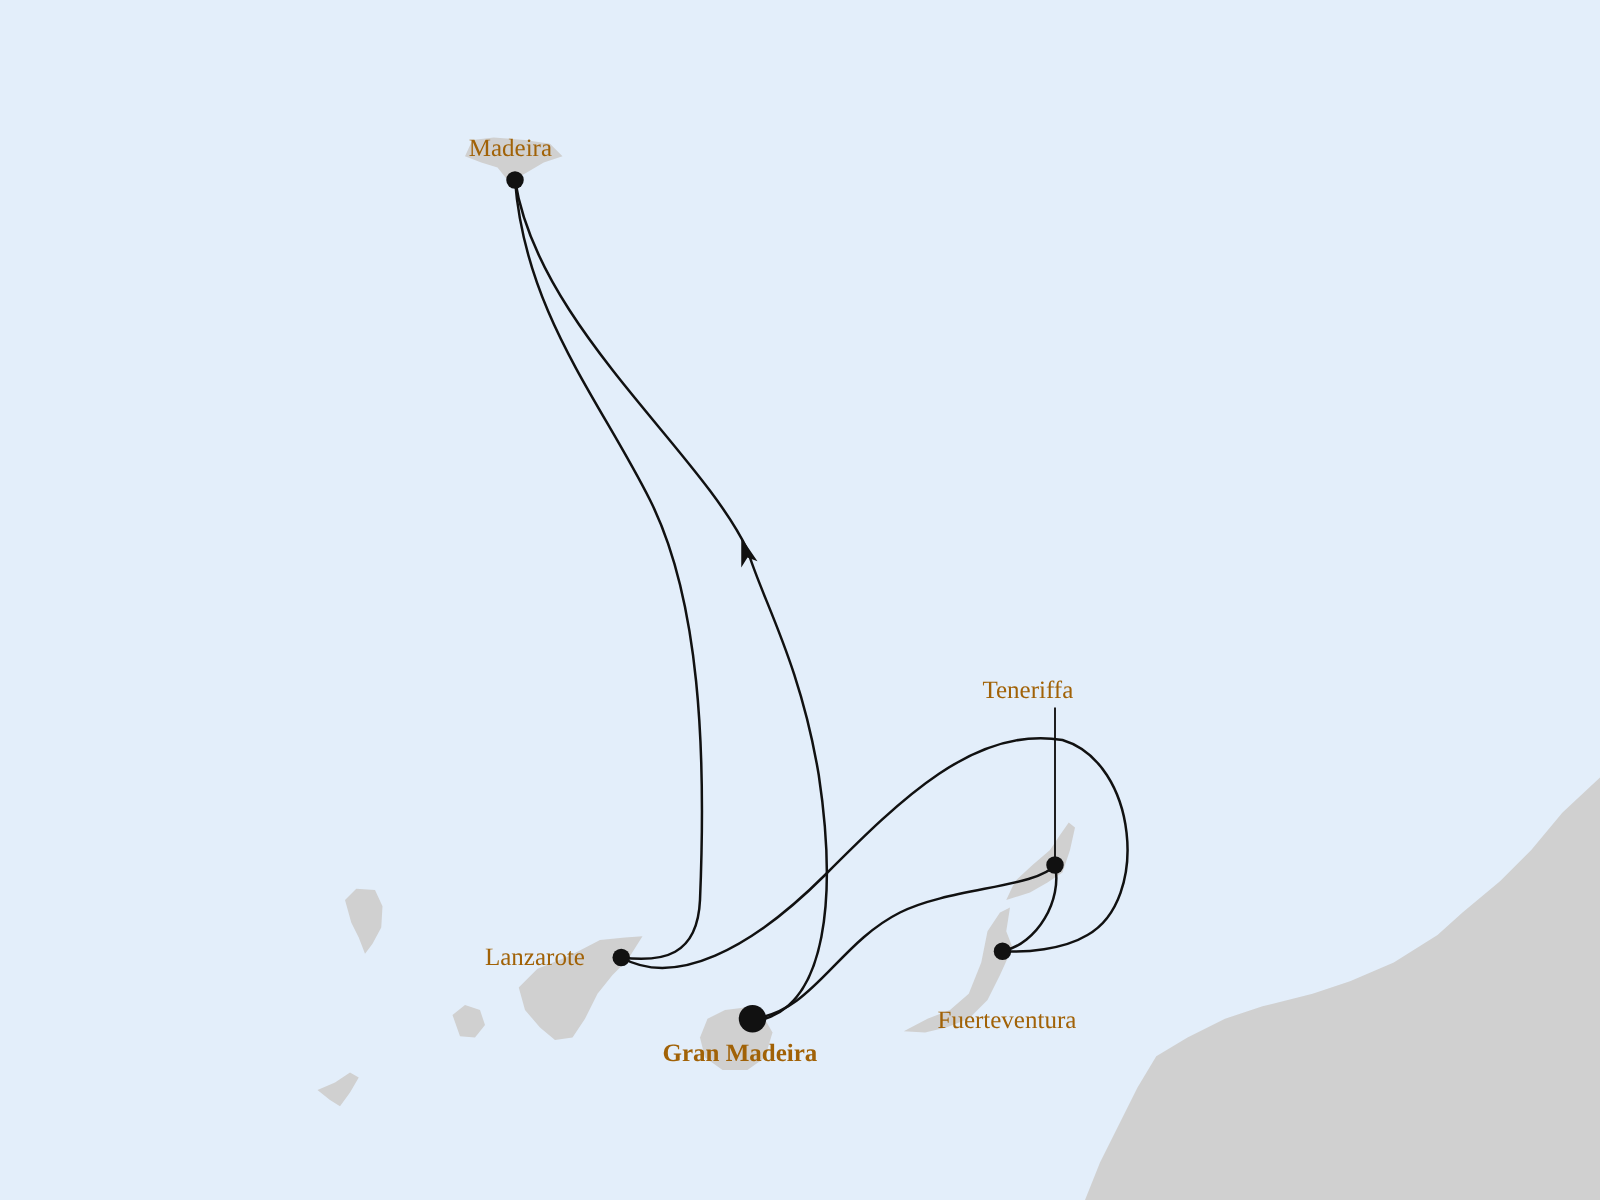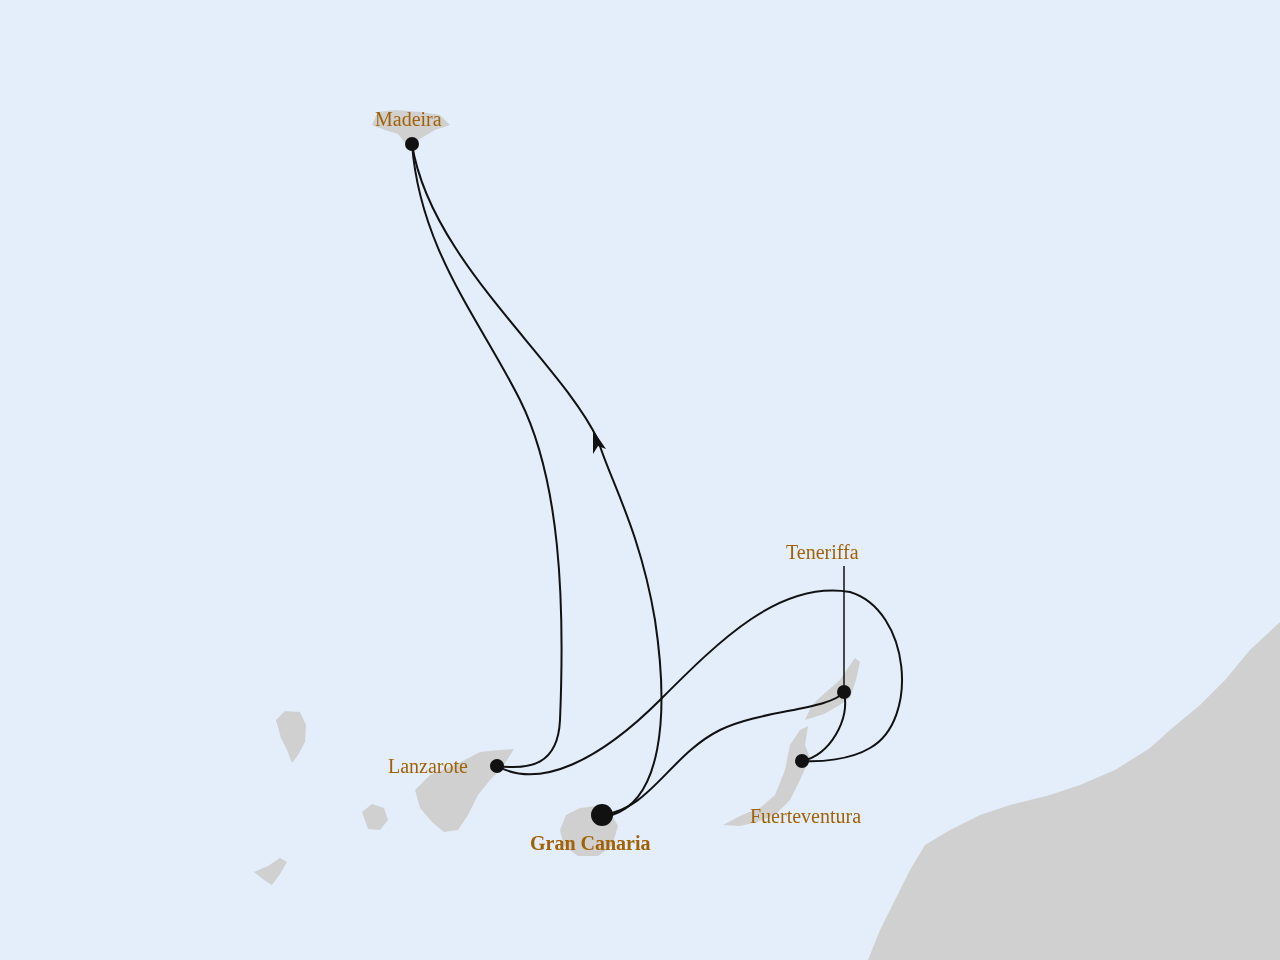--- a/index.html
+++ b/index.html
@@ -53,16 +53,16 @@
 
     <circle cx="412" cy="144" r="7" fill="#111"></circle>
     <circle cx="497" cy="766" r="7" fill="#111"></circle>
     <circle cx="602" cy="815" r="11" fill="#111"></circle>
     <circle cx="844" cy="692" r="7" fill="#111"></circle>
     <circle cx="802" cy="761" r="7" fill="#111"></circle>
   </svg>
 
   <div class="label" style="left:375px; top:109px;">Madeira</div>
   <div class="label" style="left:388px; top:756px;">Lanzarote</div>
-  <div class="label bold" style="left:530px; top:833px;">Gran Canaria</div>
+  <div class="label bold" style="left:530px; top:833px;">Gran Madeira</div>
   <div class="label" style="left:786px; top:542px;">Teneriffa</div>
   <div class="label" style="left:750px; top:777px;margin-top:29px;">Fuerteventura</div>
 </div>
 
 </body></html>

